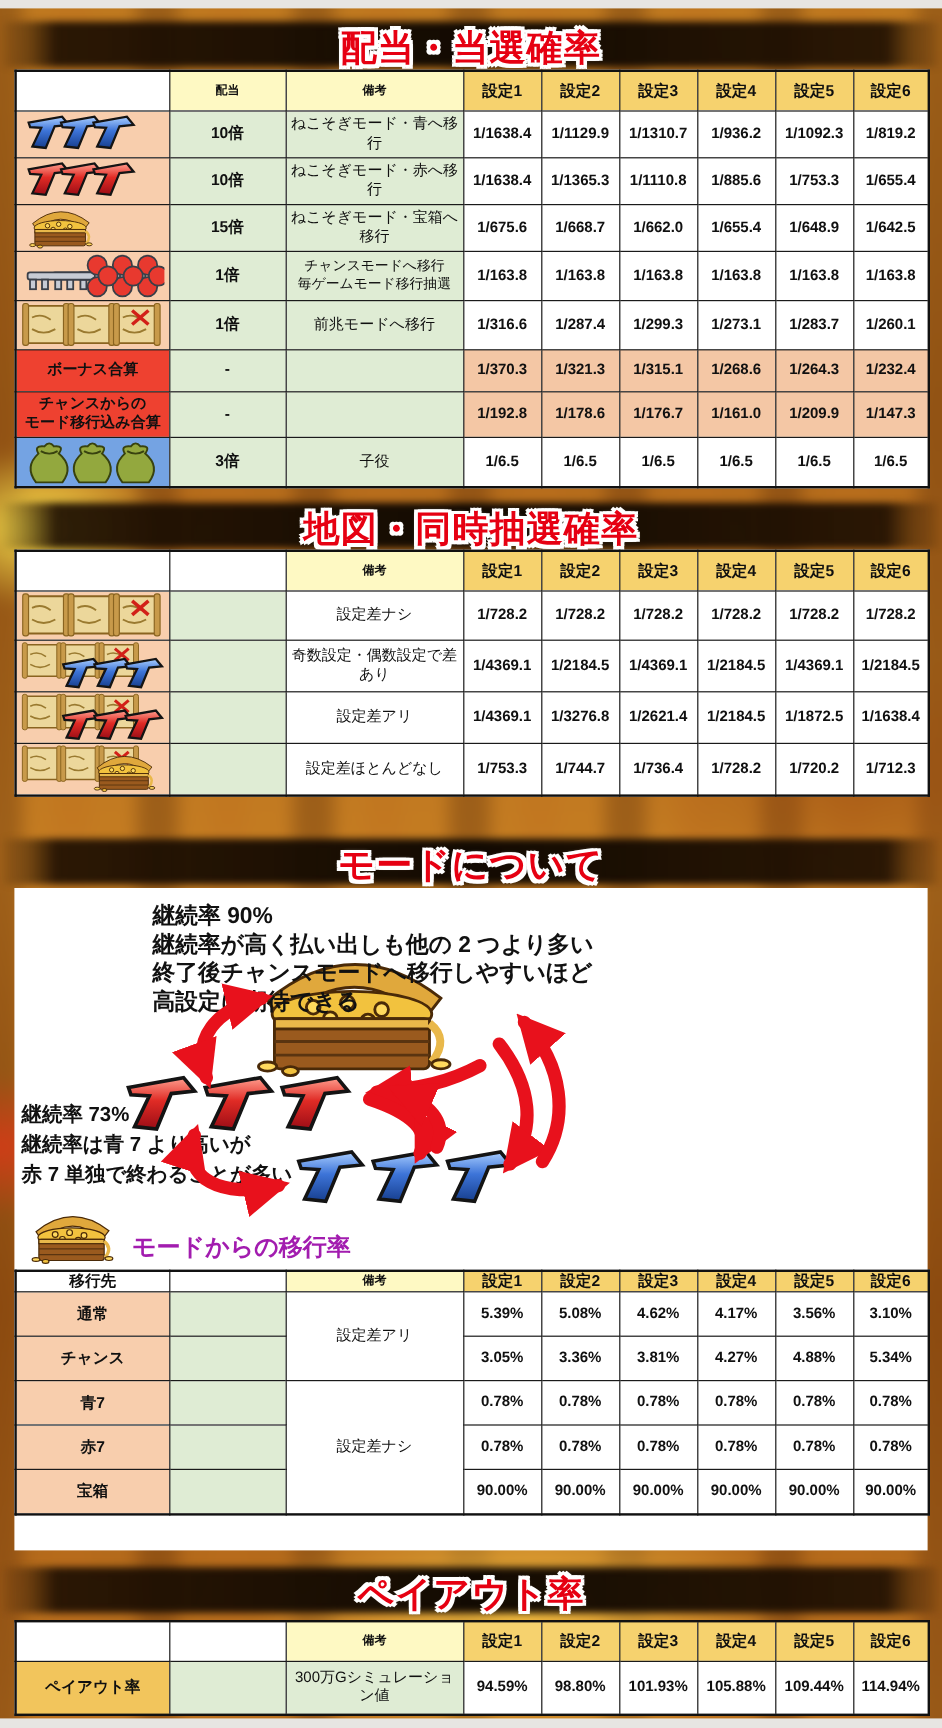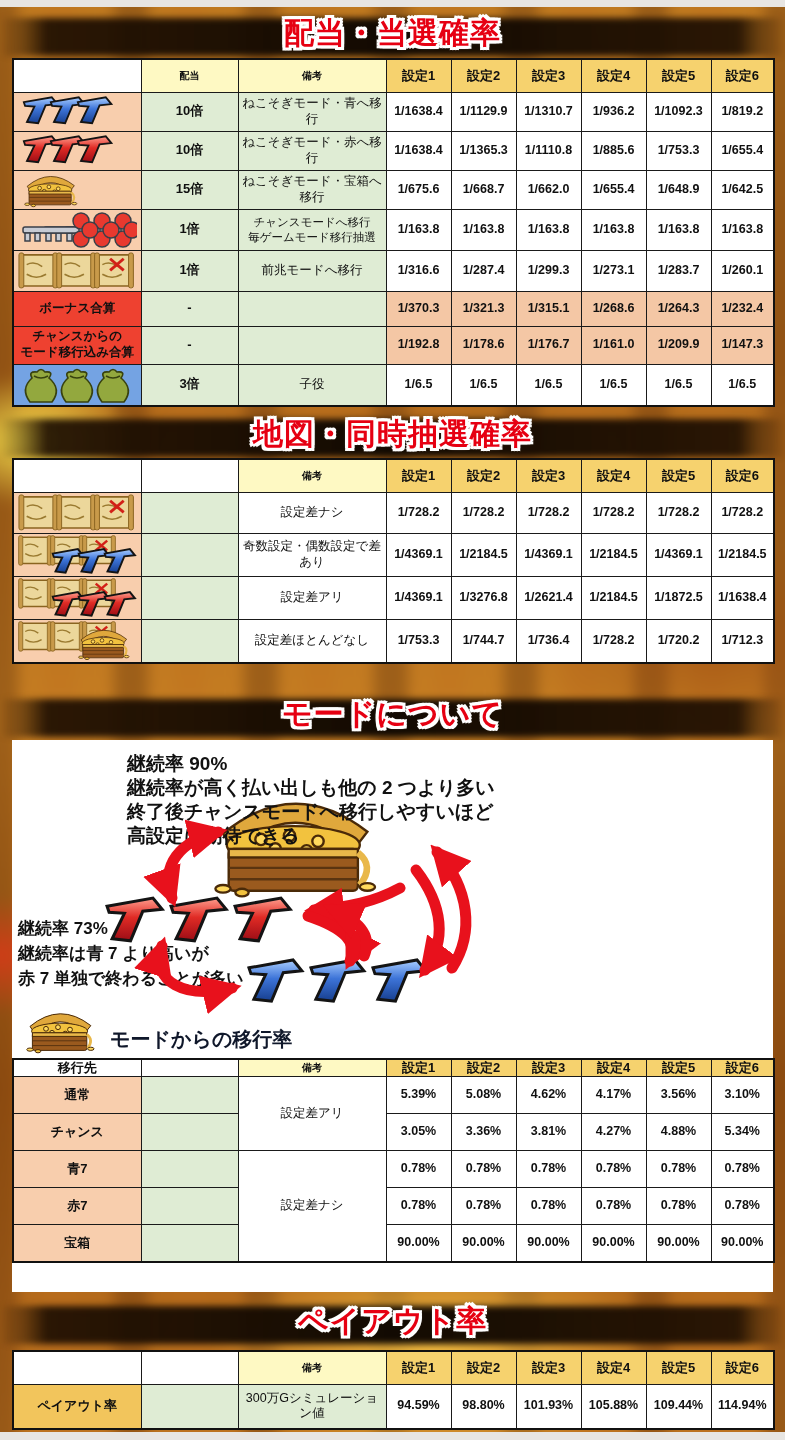--- a/index.html
+++ b/index.html
@@ -6,21 +6,21 @@
   body{width:785px;height:1440px;position:relative;overflow:hidden;
        font-family:"Liberation Sans",sans-serif;background:#b2691a;}
   .bg{position:absolute;inset:-16px;filter:blur(7px);z-index:0;background:
     radial-gradient(150px 95px at 6% 31%, rgba(250,230,80,.95), rgba(250,230,80,0) 70%),
     radial-gradient(120px 85px at 2% 66%, rgba(216,58,24,.9), rgba(216,58,24,0) 70%),
     radial-gradient(320px 170px at 55% 93%, rgba(250,200,70,.85), rgba(250,200,70,0) 70%),
     radial-gradient(280px 150px at 90% 45%, rgba(150,70,15,.55), rgba(150,70,15,0) 70%),
     repeating-linear-gradient(90deg, rgba(70,30,5,.30) 0 34px, rgba(0,0,0,0) 34px 60px, rgba(190,110,30,.28) 60px 92px, rgba(0,0,0,0) 92px 130px),
     linear-gradient(180deg,#c07a20 0%,#b2691a 25%,#c57d22 50%,#a95d14 75%,#bd7420 100%);}
   .strip{position:absolute;left:0;width:785px;background:#e7e5e2;z-index:5;}
-  .band{position:absolute;left:0;width:785px;height:38px;display:flex;align-items:flex-start;justify-content:center;z-index:4;}
+  .band{position:absolute;left:0;width:785px;height:38px;display:flex;align-items:flex-end;justify-content:center;z-index:4;}
   .band::before{content:"";position:absolute;inset:0;filter:blur(3px);
     background:linear-gradient(90deg, rgba(30,15,2,0), rgba(30,15,2,.92) 6%, #120a02 50%, rgba(30,15,2,.92) 94%, rgba(30,15,2,0));}
   .band span{position:relative;font-size:30px;font-weight:900;color:#e60012;letter-spacing:1px;line-height:1;
     text-shadow:-3px -3px 0 #fff,0 -3px 0 #fff,3px -3px 0 #fff,-3px 0 0 #fff,3px 0 0 #fff,
       -3px 3px 0 #fff,0 3px 0 #fff,3px 3px 0 #fff,-2px -2px 0 #fff,2px -2px 0 #fff,
       -2px 2px 0 #fff,2px 2px 0 #fff,0 0 4px #fff;}
   .tbl{position:absolute;left:12px;z-index:4;}
   table{border-collapse:collapse;table-layout:fixed;width:761px;background:#fff;border:2.5px solid #111;}
   td{border:1.6px solid #1a1a1a;text-align:center;vertical-align:middle;padding:0 2px;
      font-size:12.5px;color:#101010;overflow:hidden;white-space:pre-line;line-height:1.25;}
@@ -35,21 +35,21 @@
   td.wh{background:#fff}
   td.lab{font-weight:700;font-size:13px}
   td.val{font-weight:700}
   td.vpe{background:#f4c7a5;font-weight:700}
   td.sm{font-size:11.5px}
   .icel{display:flex;align-items:center;justify-content:center;height:100%}
   .panel{position:absolute;left:12px;top:740px;width:761px;height:552px;background:#fff;z-index:4;}
   .dnote{position:absolute;font-weight:700;color:#111;white-space:pre-line;z-index:6;}
   .dimg{position:absolute;z-index:5;}
   .arrows{position:absolute;left:0;top:0;z-index:7;pointer-events:none;}
-  .legend{position:absolute;font-weight:700;color:#0f172a;z-index:6;}
+  .legend{position:absolute;font-weight:700;color:#a21caf;z-index:6;}
 </style>
 </head>
 <body>
 
 <div class="bg"></div>
 <div class="strip" style="top:0;height:7px"></div>
 <div class="strip" style="top:1432px;height:8px"></div>
 
 <svg width="0" height="0" style="position:absolute">
   <defs>

